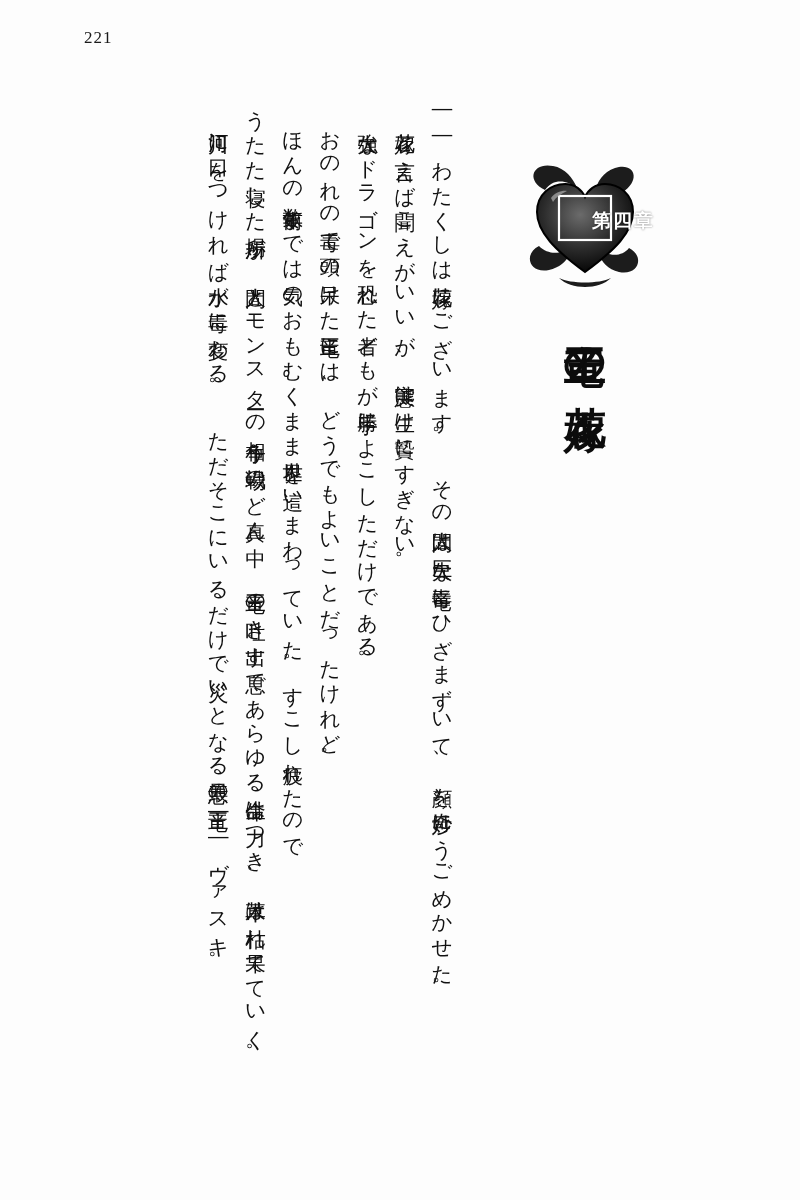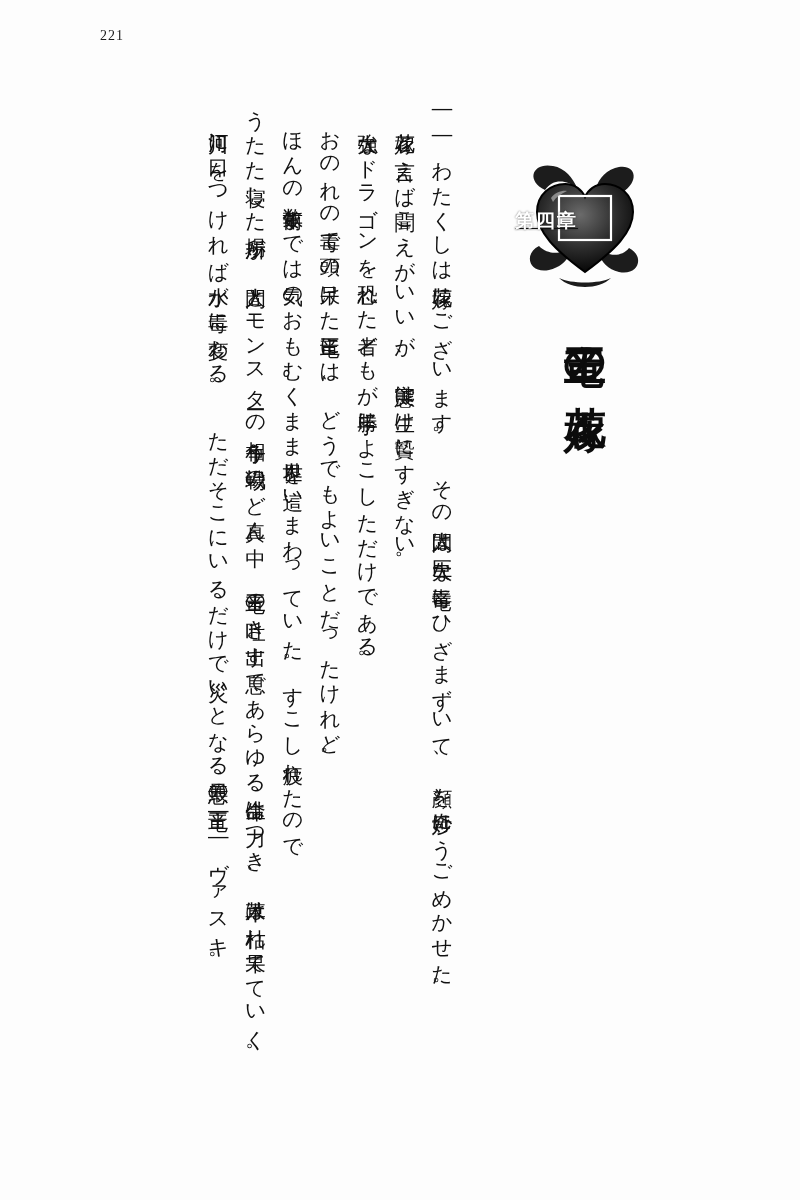--- a/index.html
+++ b/index.html
@@ -19,22 +19,22 @@
   .page {
     position: absolute;
     inset: 0;
     background: #fdfdfd;
   }
 
   
   .page-number {
     position: absolute;
     top: 28px;
-    left: 100px;
-    font-size: 14px;
+    left: 84px;
+    font-size: 17px;
     letter-spacing: 1px;
     color: #1a1a1a;
     font-family: "Liberation Serif", "DejaVu Serif", serif;
   }
 
   
   .chapter-block {
     position: absolute;
     top: 150px;
     right: 135px;
@@ -43,22 +43,21 @@
     flex-direction: column;
     align-items: center;
   }
 
   .chapter-emblem {
     position: relative;
     width: 140px;
     height: 150px;
     display: flex;
     align-items: center;
-    justify-content: flex-start;
-    text-decoration: underline;
+    justify-content: flex-end;
   }
 
   .chapter-emblem svg {
     position: absolute;
     top: 0;
     left: 0;
   }
 
   .chapter-emblem .chapter-label {
     position: relative;

